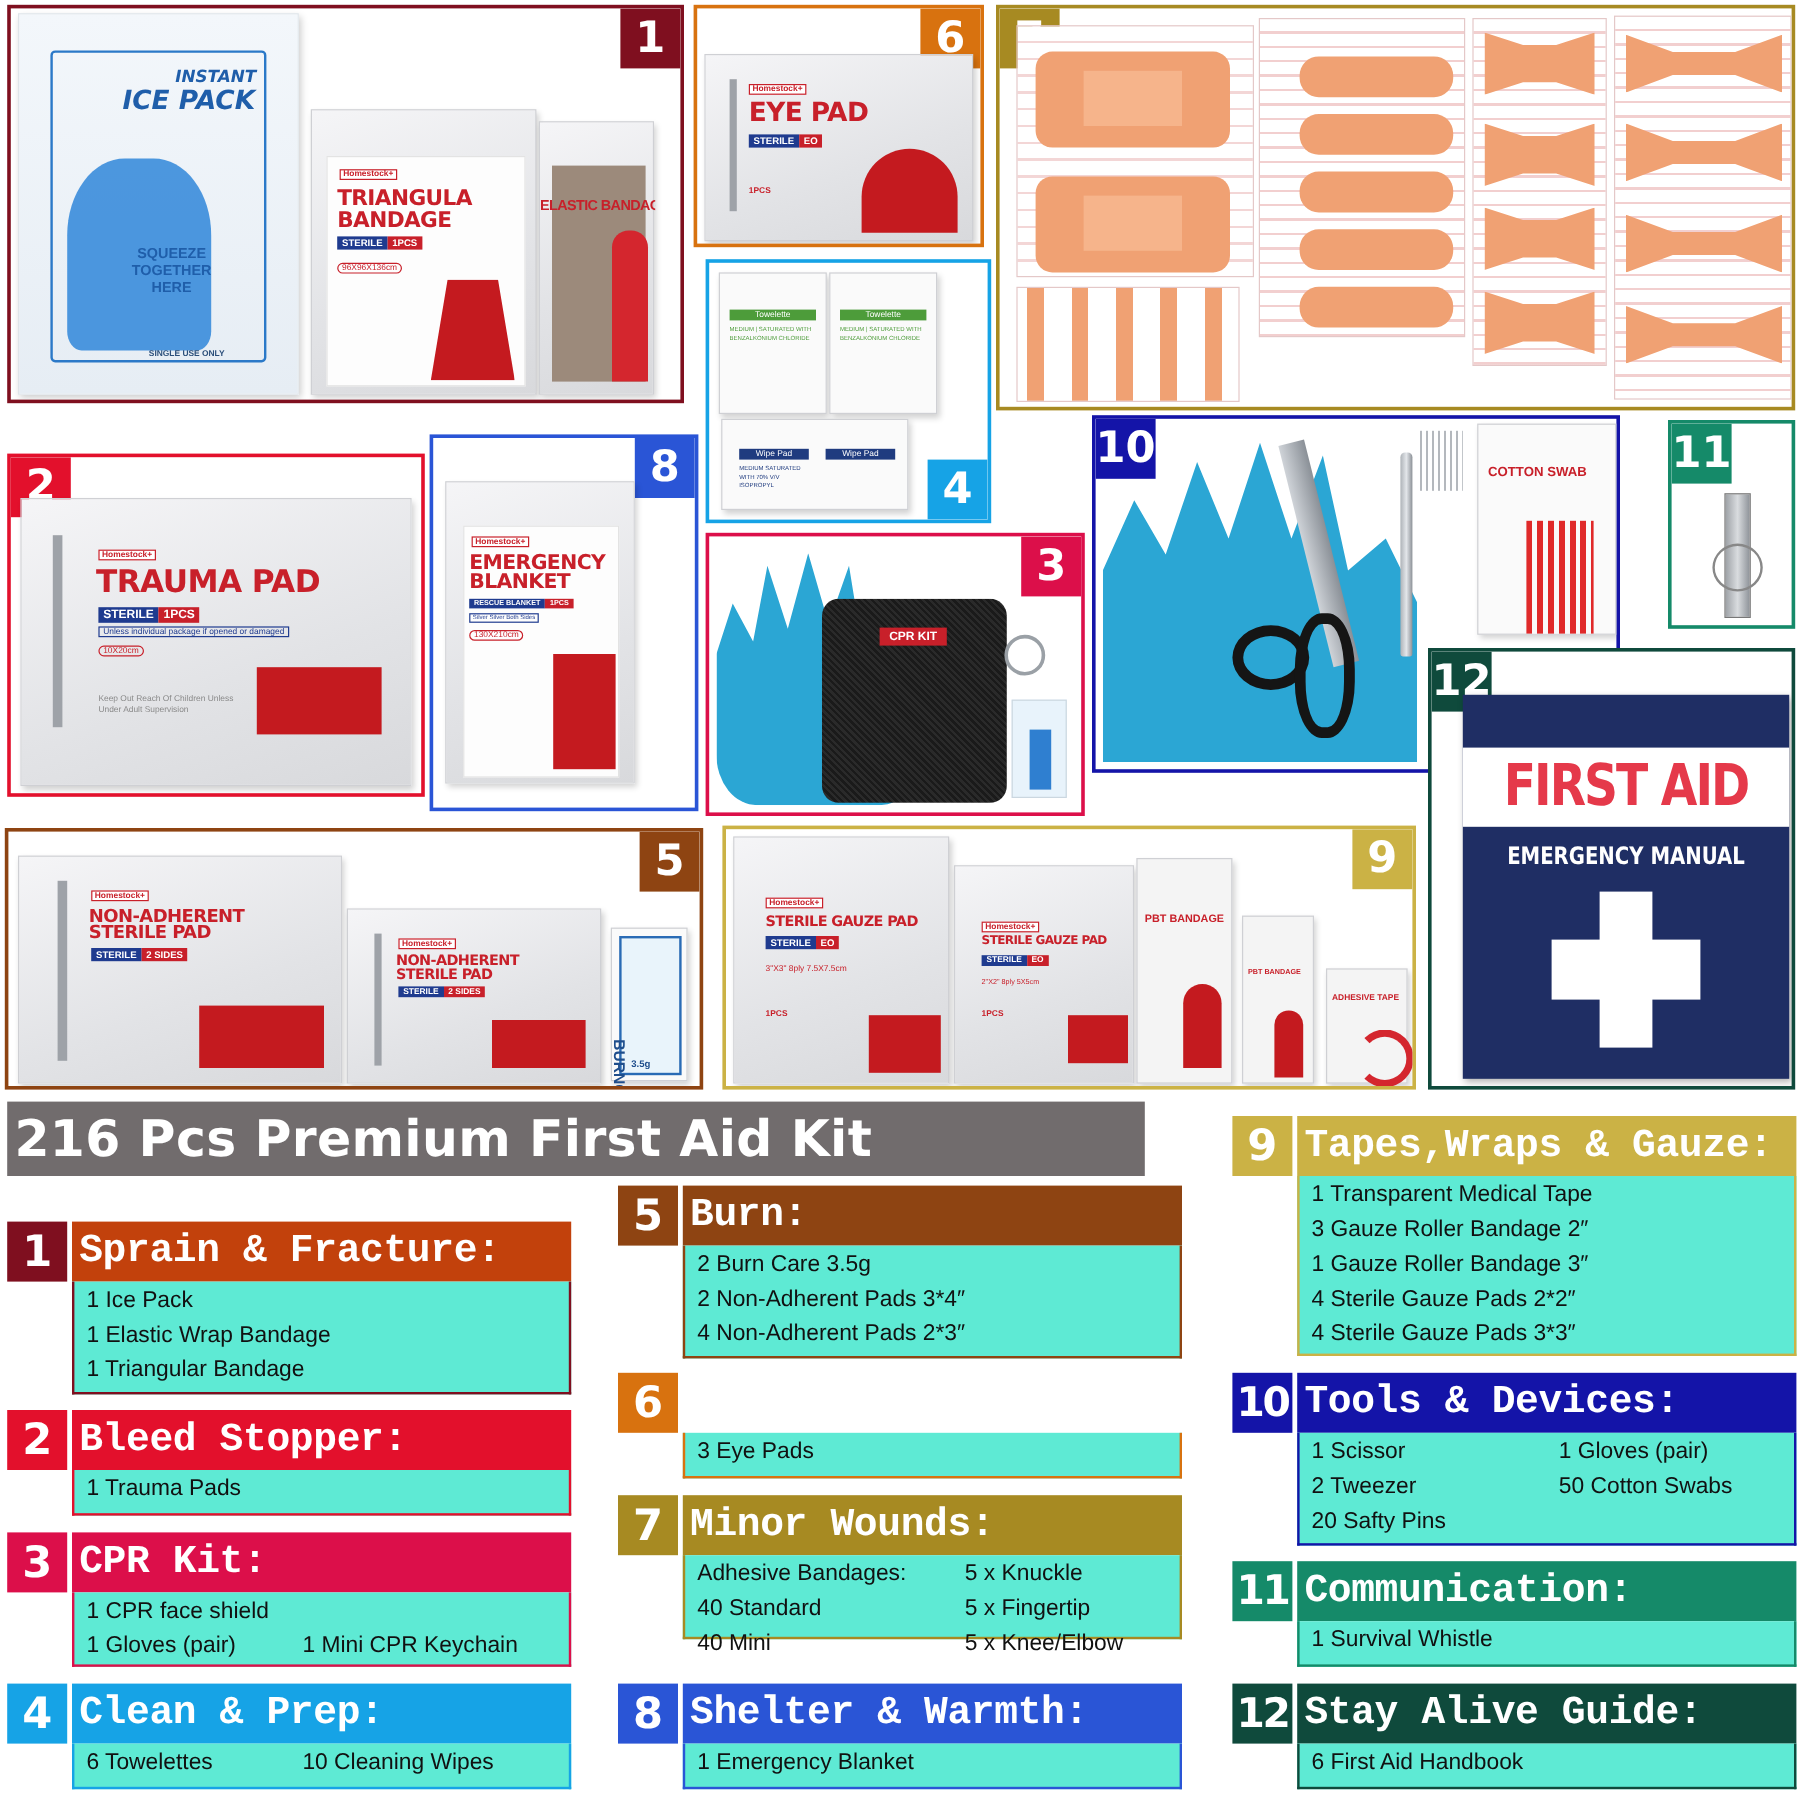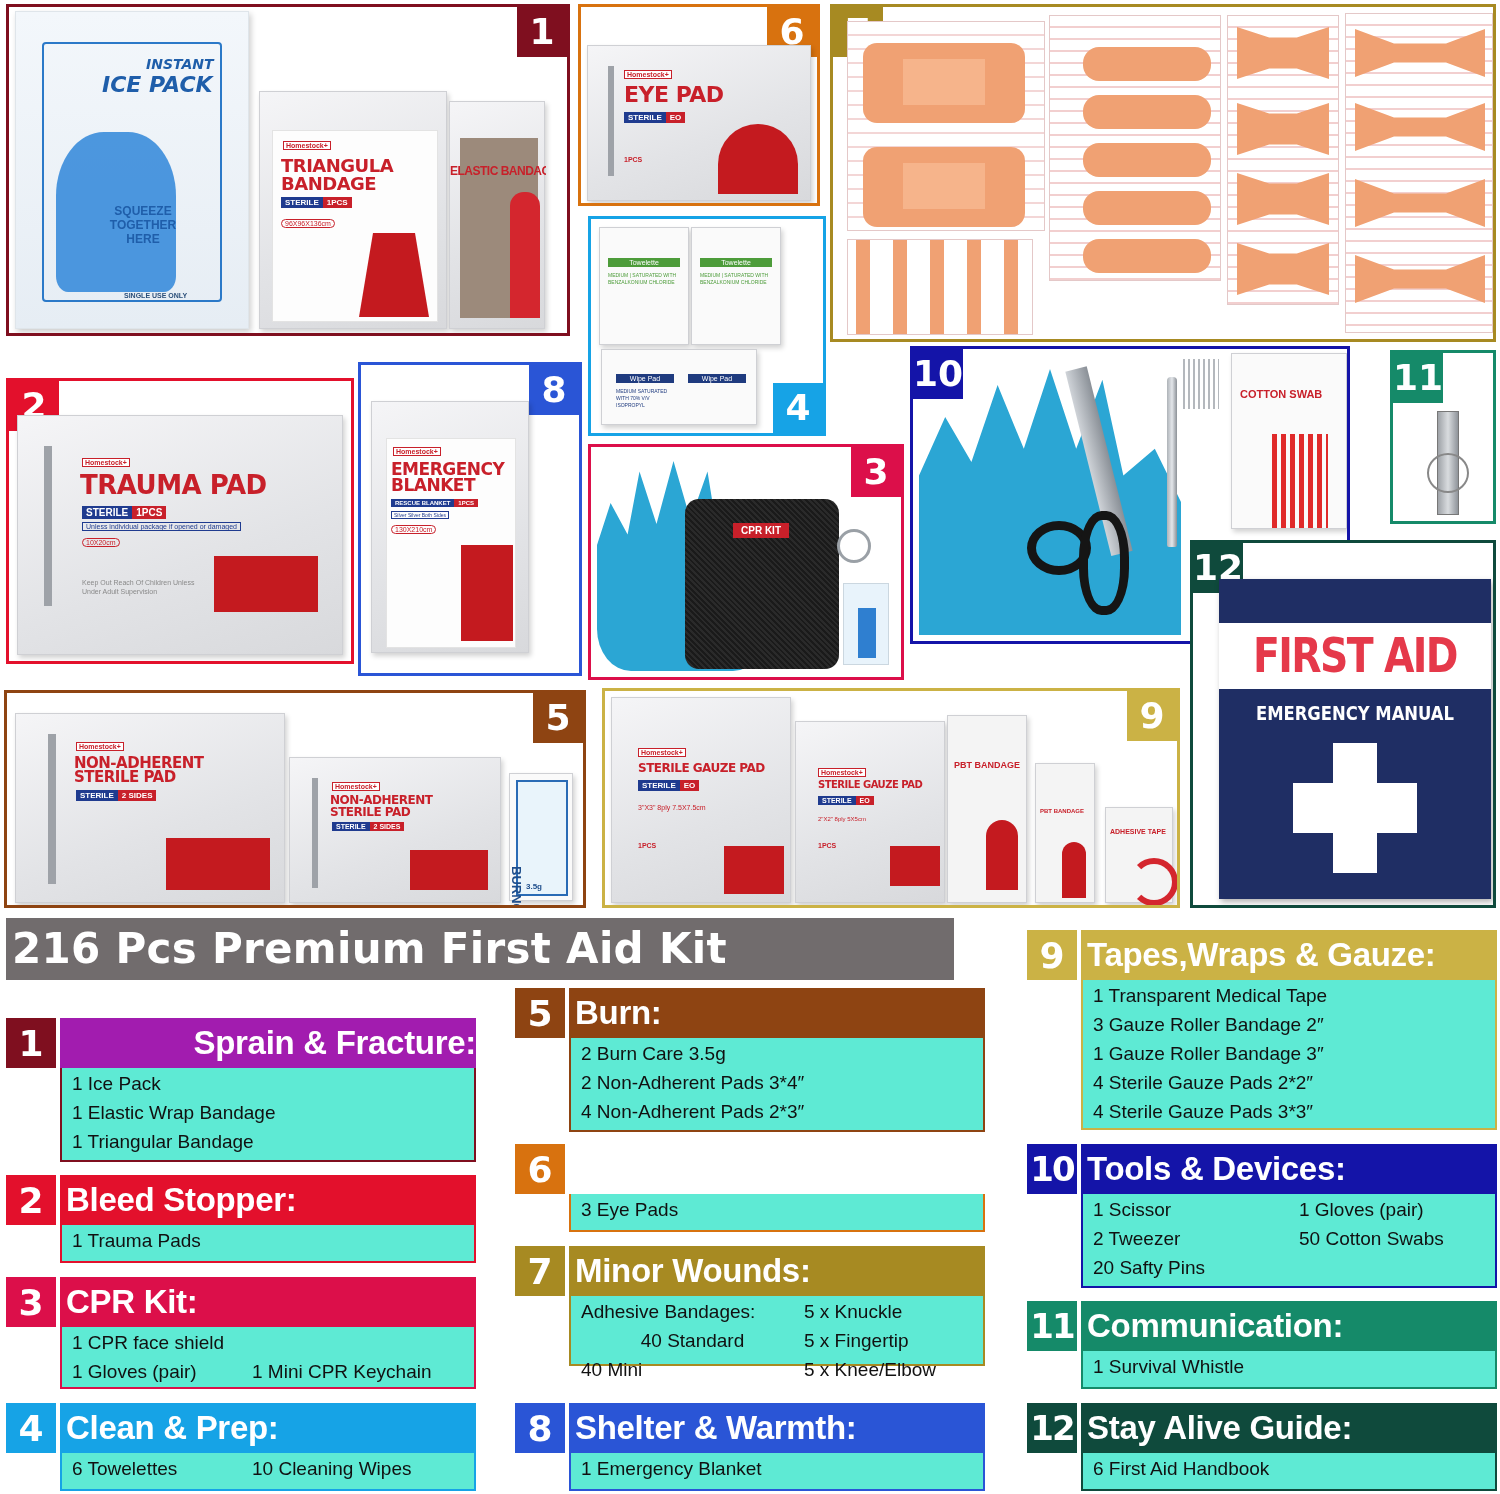--- a/index.html
+++ b/index.html
@@ -23,21 +23,21 @@
 
   
   .main-title { position: absolute; left: 6px; top: 918px; width: 948px; height: 62px; background: #716c6d;
                 color: #fff; font-family: "DejaVu Sans", sans-serif; font-weight: bold; font-size: 42px;
                 padding-left: 6px; line-height: 62px; letter-spacing: 0.3px; }
   .cat { position: absolute; }
   .cat .num { position: absolute; left: 0; top: 0; width: 50px; height: 50px; color: #fff;
               font-family: "DejaVu Sans", sans-serif; font-weight: bold; font-size: 36px;
               display: flex; align-items: center; justify-content: center; }
   .cat .head { position: absolute; left: 54px; top: 0; right: 0; height: 50px; color: #fff;
-               font-family: Liberation Sans, sans-serif; font-weight: bold; font-size: 33px;
+               font-family: Liberation Mono, monospace; font-weight: bold; font-size: 33px;
                line-height: 50px; padding-left: 6px; white-space: nowrap; letter-spacing: -0.3px; }
   .cat .body { position: absolute; left: 54px; top: 50px; right: 0; border: 2px solid; border-top: none;
                background: #5eead4; padding: 1px 0 2px 10px; font-size: 19px; line-height: 29px; color: #111; }
   .row { display: flex; white-space: nowrap; }
   .row .c1 { flex: 0 0 auto; }
 </style>
 </head>
 <body>
 
 <div class="panel" style="left:6px;top:4px;width:564px;height:332px;border-color:#7f0f1f;">
@@ -283,21 +283,21 @@
   <div class="pkg" style="left:500px;top:116px;width:68px;height:96px;background:#f4f4f4;">
     <div style="position:absolute;left:4px;top:20px;color:#c8202a;font-weight:bold;font-size:7px;white-space:nowrap;">ADHESIVE TAPE</div>
     <div style="position:absolute;left:24px;top:50px;width:48px;height:48px;border:6px solid #d4262e;border-radius:50%;border-left-color:transparent;"></div>
   </div>
 </div>
 
 <div class="main-title">216 Pcs Premium First Aid Kit</div>
 
 <div class="cat" style="left:6px;top:1018px;width:470px;height:144px;">
   <div class="num" style="background:#7f0f1f;">1</div>
-  <div class="head" style="background:#a21caf;text-align:right;">Sprain &amp; Fracture:</div>
+  <div class="head" style="background:#c2410c;">Sprain &amp; Fracture:</div>
   <div class="body" style="border-color:#7f0f1f;height:94px;">
     <div>1 Ice Pack</div>
     <div>1 Elastic Wrap Bandage</div>
     <div>1 Triangular Bandage</div>
   </div>
 </div>
 
 <div class="cat" style="left:6px;top:1175px;width:470px;height:88px;">
   <div class="num" style="background:#e3102c;">2</div>
   <div class="head" style="background:#e3102c;">Bleed Stopper:</div>
@@ -348,21 +348,21 @@
 
 <div class="cat" style="left:515px;top:1246px;width:470px;height:144px;">
   <div class="num" style="background:#a78a22;">7</div>
   <div class="head" style="background:#a78a22;">Minor Wounds:</div>
   <div class="body" style="border-color:#a78a22;height:70px;">
     <div class="row">
       <span class="c1" style="width:223px;">Adhesive Bandages:</span>
       <span>5 x Knuckle</span>
     </div>
     <div class="row">
-      <span class="c1" style="width:223px;text-align:center;">40 Standard</span>
+      <span class="c1" style="width:223px;">40 Standard</span>
       <span>5 x Fingertip</span>
     </div>
     <div class="row">
       <span class="c1" style="width:223px;">40 Mini</span>
       <span>5 x Knee/Elbow</span>
     </div>
   </div>
 </div>
 
 <div class="cat" style="left:515px;top:1403px;width:470px;height:88px;">

